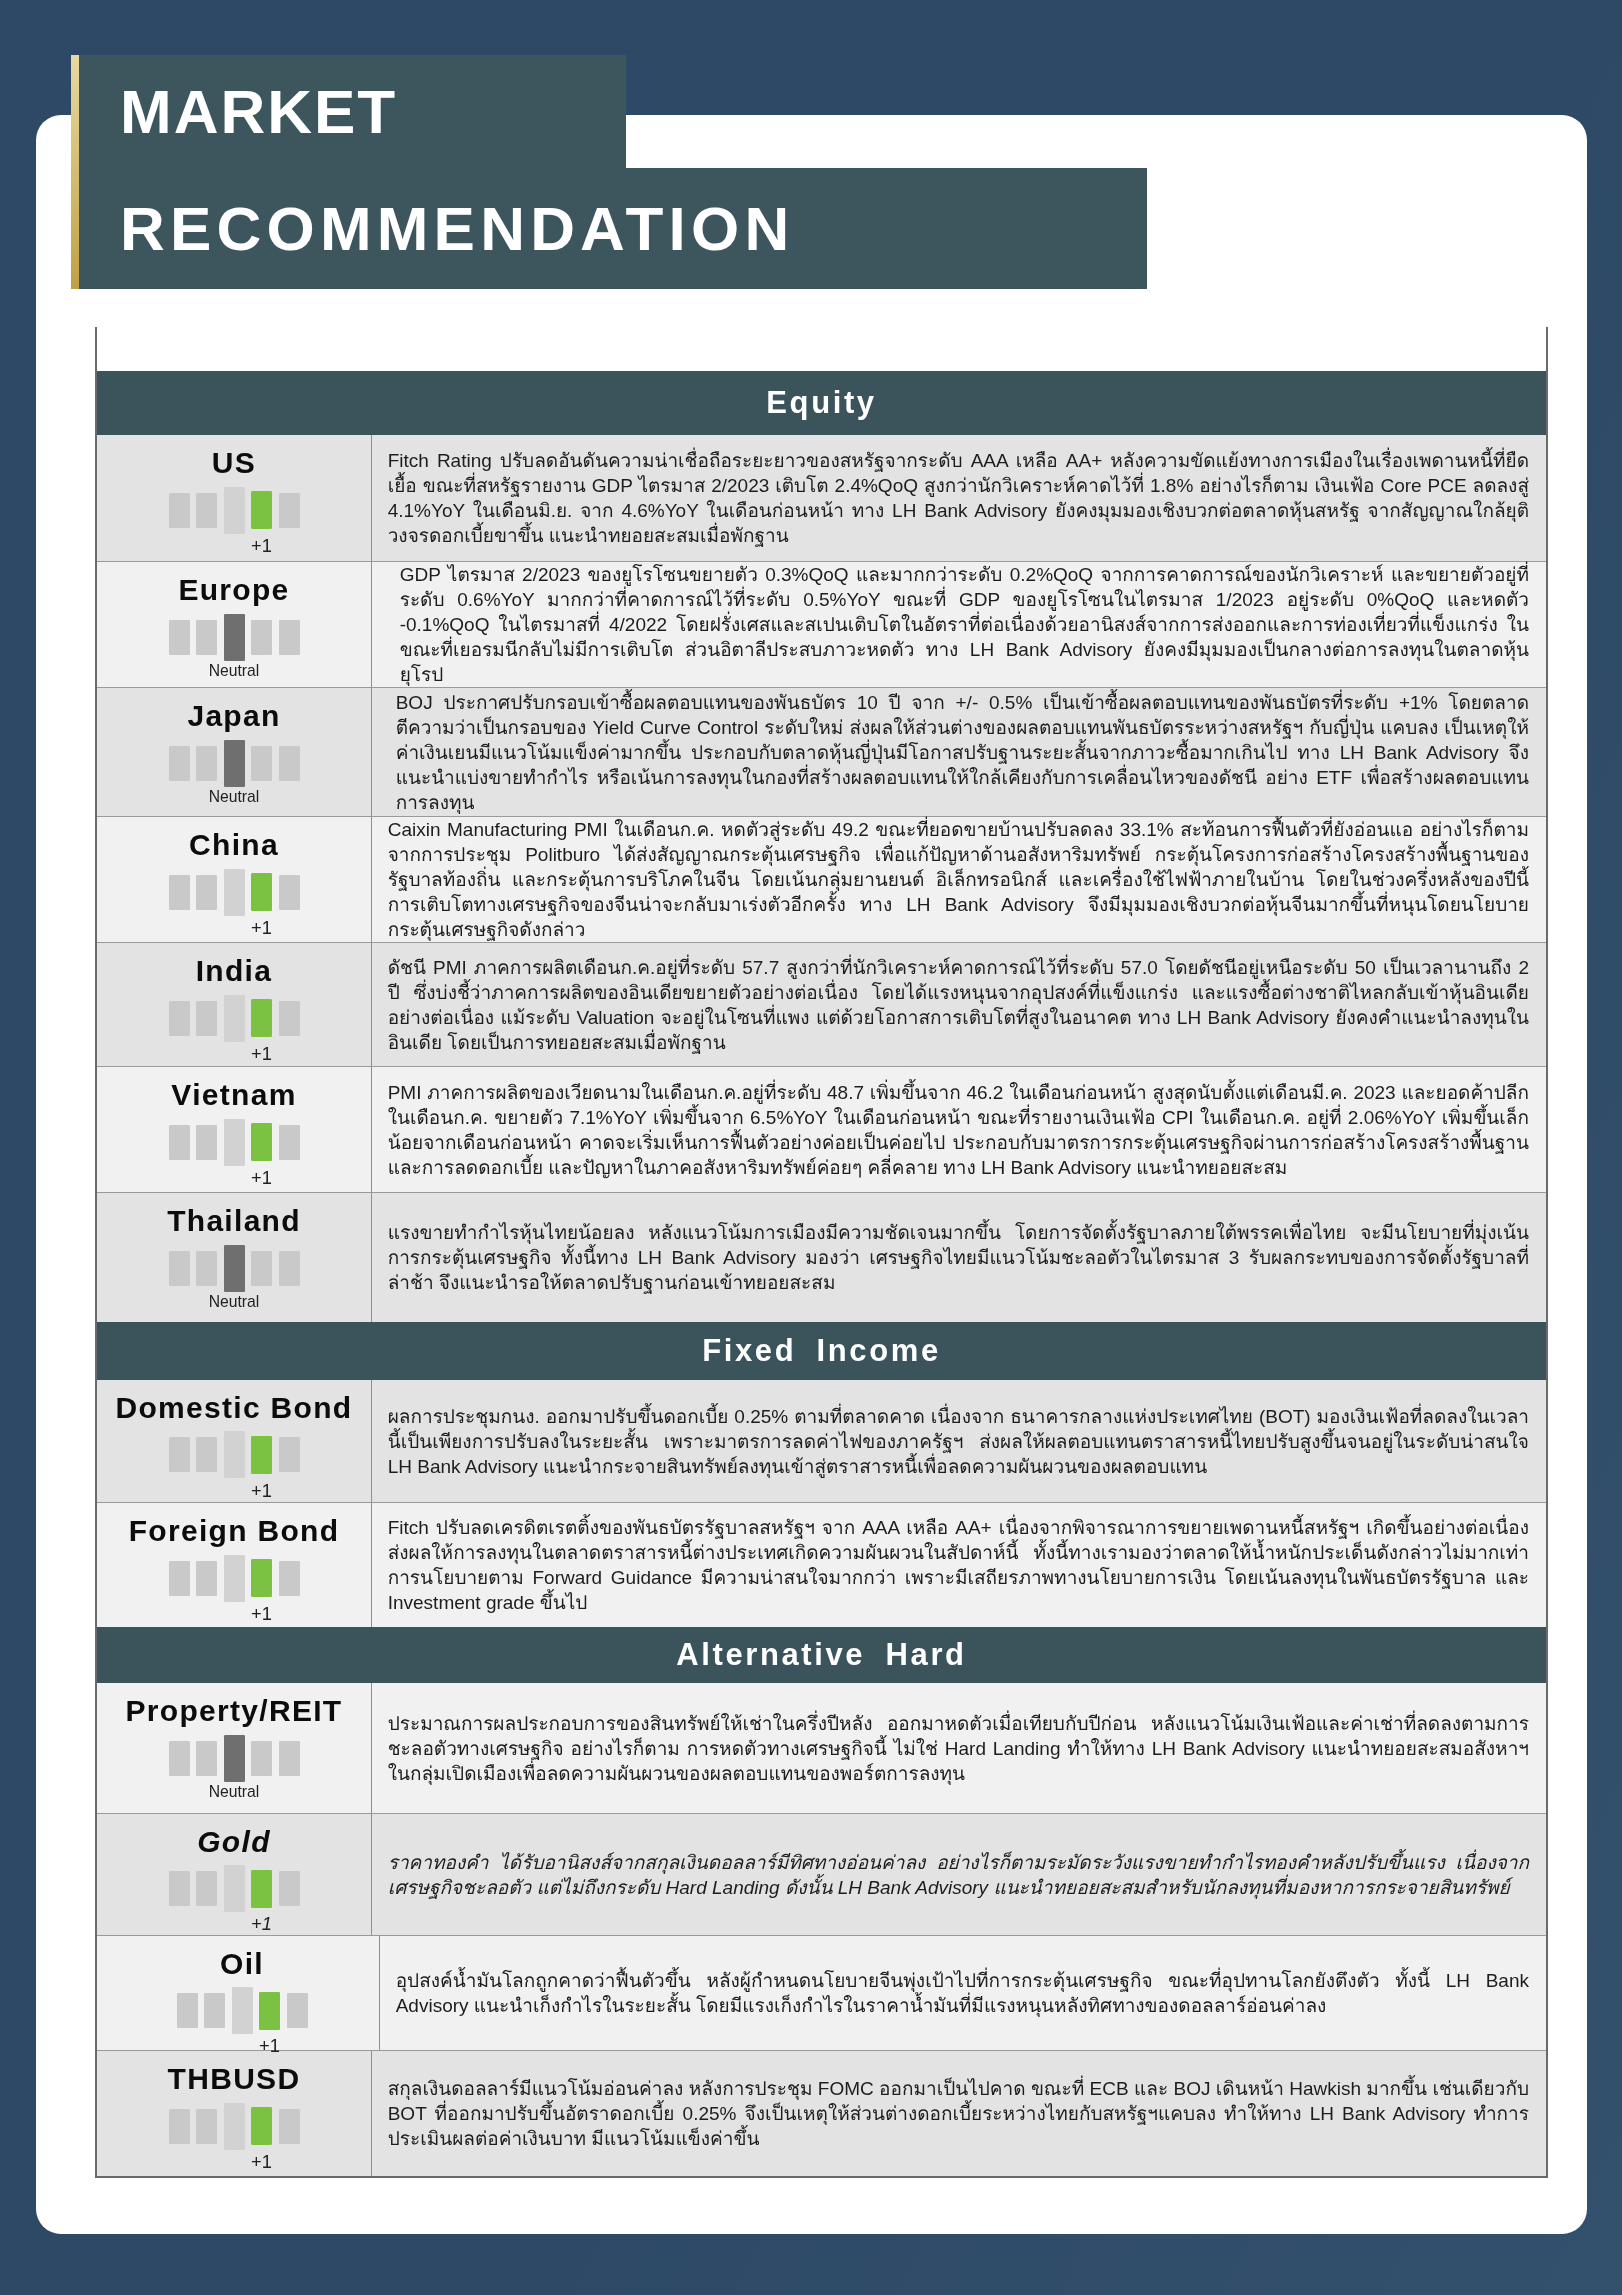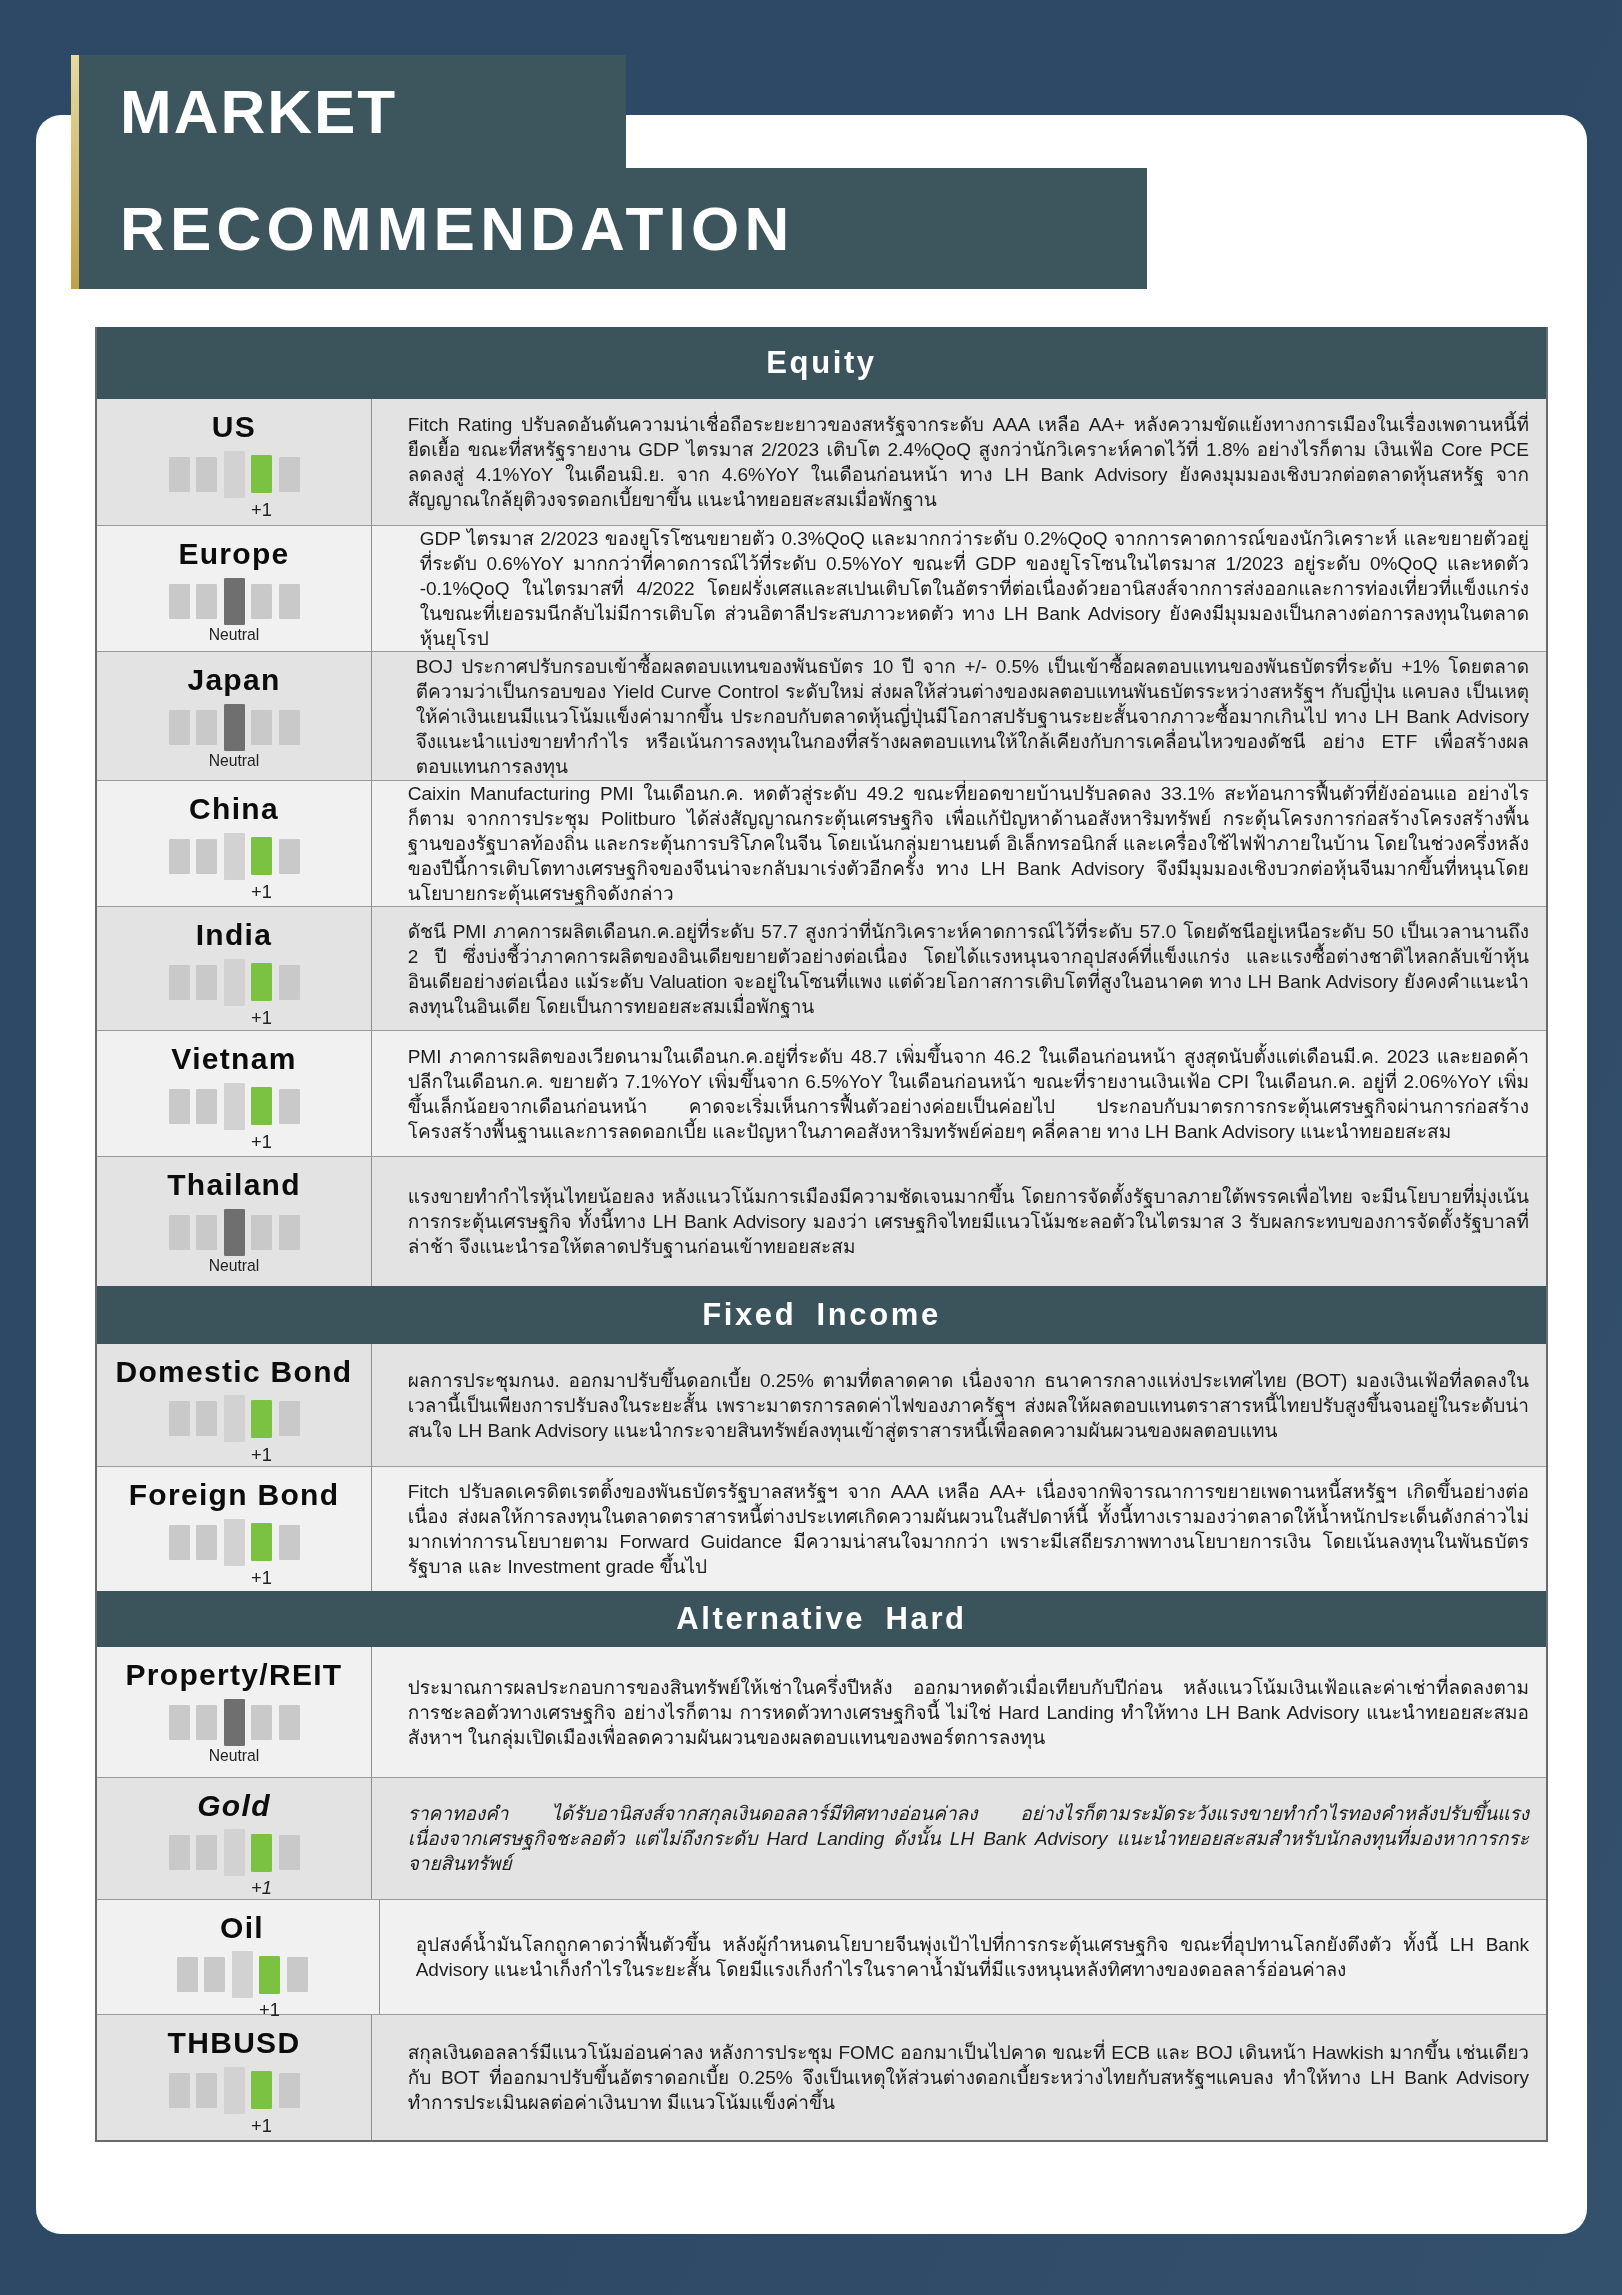--- a/index.html
+++ b/index.html
@@ -125,37 +125,36 @@
     display:flex;
     align-items:center;
     padding:7.9px 17px 7.9px 15.7px;
   }
   .desc{
     font-size:19px;
     line-height:25px;
     color:var(--text-dark);
     text-align:justify;
     width:100%;
-    margin-left:20px;
   }
 </style>
 </head>
 <body>
 
 <div class="card"></div>
 <div class="gold-bar"></div>
 <div class="title-box line1">
   <span class="title-text">MARKET</span>
 </div>
 <div class="title-box line2">
   <span class="title-text">RECOMMENDATION</span>
 </div>
 
 <div class="rec-table">
-    <div class="section-header" style="height: 72px;">
+    <div class="section-header" style="height: 64px; margin-top: 44px;">
       <span class="section-title">Equity</span>
     </div>
     <div class="row dark positive" style="height: 126px;">
       <div class="cell-left">
         <div class="asset-name">US</div>
         <div class="bars">
           <span class="bar"></span>
           <span class="bar"></span>
           <span class="bar"></span>
           <span class="bar"></span>

